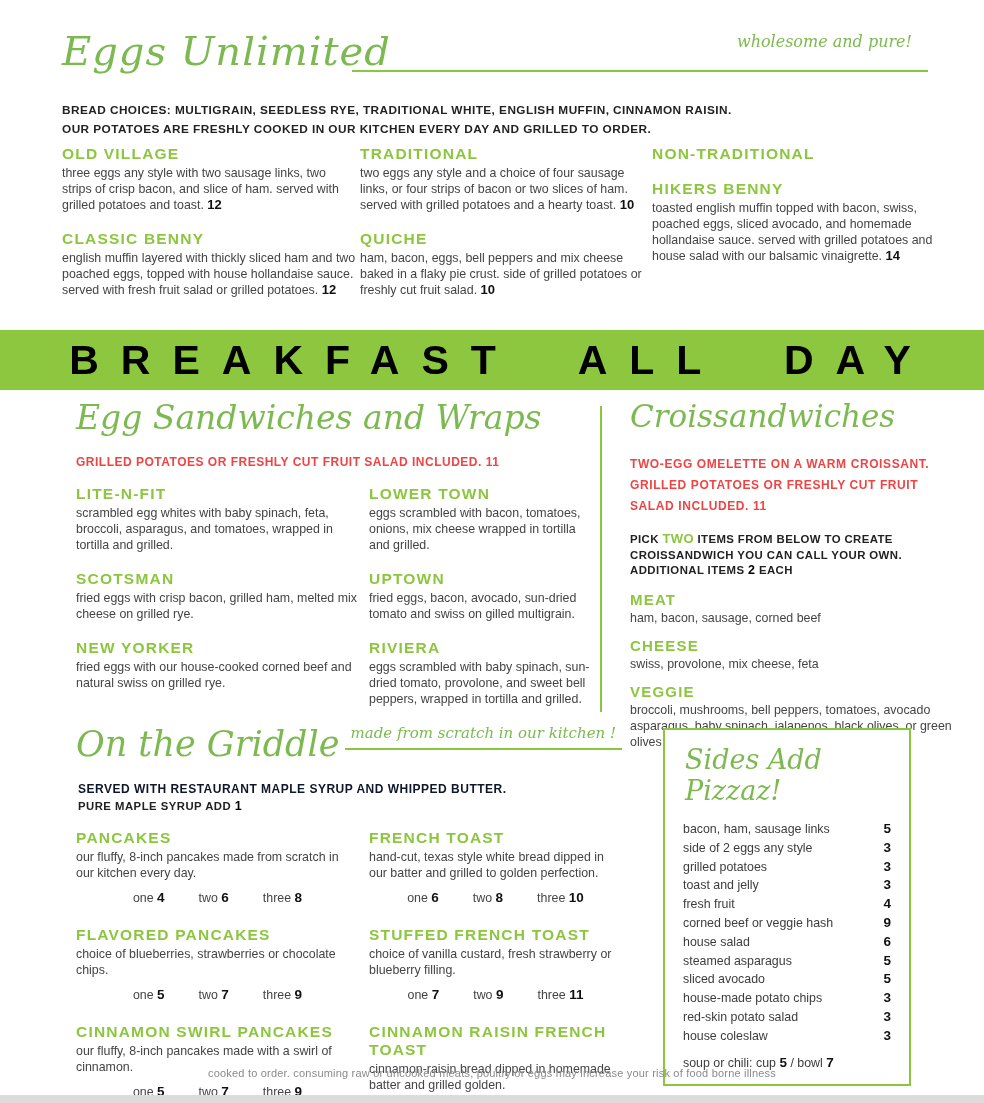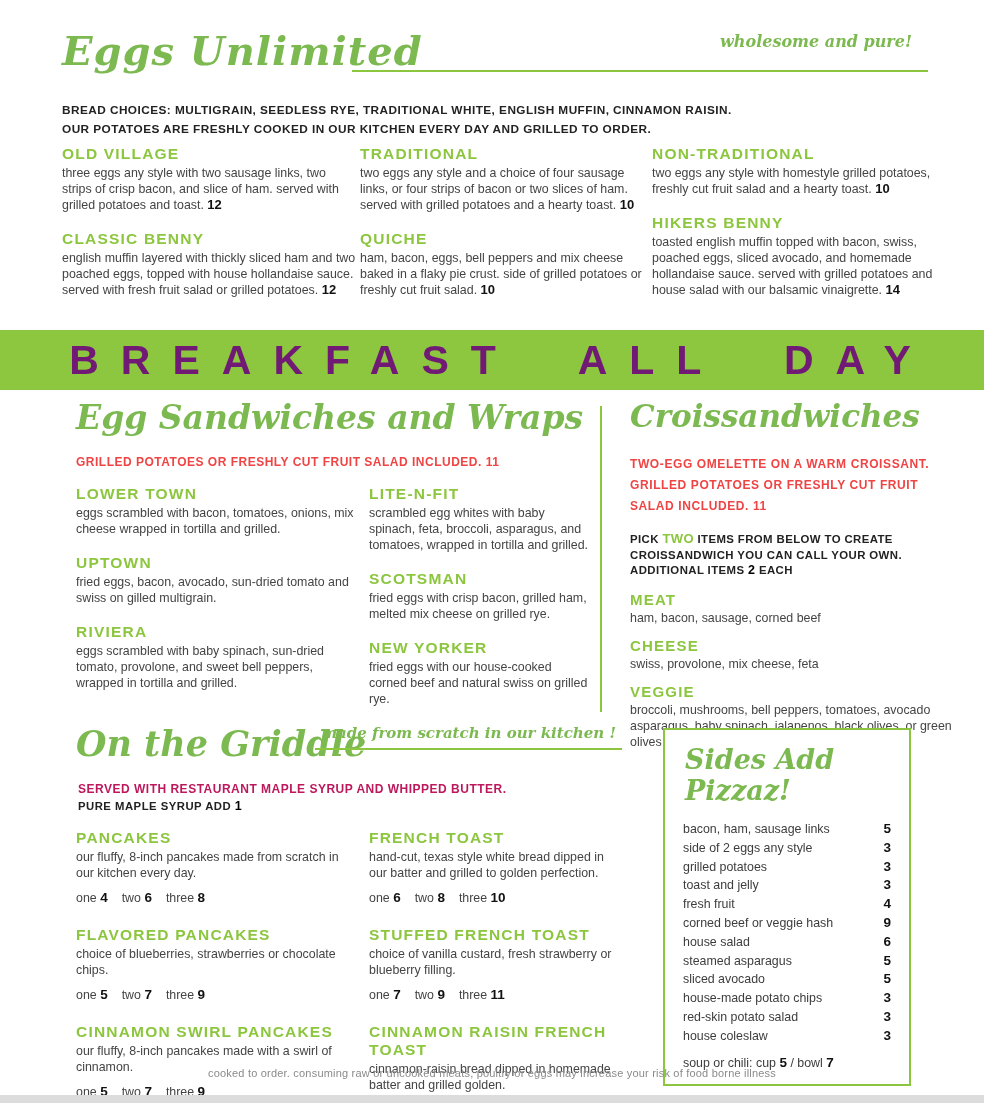--- a/index.html
+++ b/index.html
@@ -1,49 +1,49 @@
 <!DOCTYPE html>
 <html><head>
 <meta charset="utf-8">
 <style>
   html,body{margin:0;padding:0;background:#ffffff;}
   #page{position:relative;width:984px;height:1103px;background:#ffffff;overflow:hidden;
         font-family:"Liberation Sans",sans-serif;color:#3f3f3f;}
 
   
-  .script{font-family:"DejaVu Serif",serif;font-style:italic;font-weight:bold;color:#7cb950;}
+  .script{font-family:"DejaVu Serif",serif;font-style:italic;font-weight:normal;color:#7cb950;}
 
   
   #header{position:absolute;left:62px;top:22px;right:56px;height:58px;}
   #header .title{font-size:40px;line-height:58px;letter-spacing:1px;}
   #header .rule{position:absolute;left:290px;right:0;bottom:8px;height:2px;background:#8cc63e;}
   #header .tagline{position:absolute;right:16px;top:10px;font-size:16px;}
 
   
   #intro{position:absolute;left:62px;top:101px;right:40px;font-size:11.8px;font-weight:bold;
          color:#222;letter-spacing:.45px;line-height:19px;}
 
   
   .cols{display:grid;}
   .menu-col{min-width:0;}
   .menu-item{margin-bottom:17px;}
   .item-title{color:#8cc63e;font-weight:bold;font-size:15.5px;letter-spacing:1.2px;margin-bottom:2px;}
   .item-desc{font-size:12.4px;line-height:16px;color:#444;}
   .item-desc b, .item-price{color:#111;font-size:13px;}
-  .sizes-row{margin-top:9px;font-size:12.4px;color:#444;display:flex;gap:14px;}
+  .sizes-row{margin-top:9px;font-size:12.4px;color:#444;display:flex;gap:34px;justify-content:center;}
   .sizes-row b{color:#111;font-size:13.5px;}
 
   
   #eggs-columns{position:absolute;left:62px;top:145px;width:888px;
                 grid-template-columns:296px 290px 1fr;column-gap:2px;}
 
   
   #banner{position:absolute;left:0;top:330px;width:984px;height:60px;background:#8dc63f;
           display:flex;align-items:center;justify-content:center;}
-  #banner .banner-text{color:#701a75;font-size:41px;font-weight:800;letter-spacing:22px;
+  #banner .banner-text{color:#000000;font-size:41px;font-weight:800;letter-spacing:22px;
           word-spacing:28px;padding-left:18px;white-space:nowrap;}
 
   
   #sandwiches{position:absolute;left:62px;top:398px;width:528px;}
   #sandwiches .sec-title{font-size:33px;margin:0 0 18px 14px;}
   .caps-note{font-size:12px;font-weight:bold;color:#ef4444;letter-spacing:.5px;}
   #sandwiches .caps-note{margin:0 0 16px 14px;}
   #sandwich-columns{grid-template-columns:283px 1fr;column-gap:10px;margin-left:14px;}
 
   
@@ -58,21 +58,21 @@
   #croiss .pick b{font-size:12.5px;color:#000;}
   #croiss .menu-item{margin-bottom:11px;}
   #croiss .item-title{font-size:15px;}
 
   
   #griddle{position:absolute;left:62px;top:714px;width:560px;}
   #griddle .head{position:relative;height:62px;}
   #griddle .sec-title{font-size:35px;line-height:60px;margin-left:14px;}
   #griddle .script-note{position:absolute;right:0;top:10px;font-size:15px;
         border-bottom:2px solid #8cc63e;padding:0 6px 6px 6px;}
-  #griddle .served{margin:6px 0 0 16px;font-size:12px;font-weight:bold;color:#be185d;letter-spacing:.5px;}
+  #griddle .served{margin:6px 0 0 16px;font-size:12px;font-weight:bold;color:#0f172a;letter-spacing:.5px;}
   #griddle .syrup{margin:3px 0 0 16px;font-size:11.3px;font-weight:bold;color:#222;letter-spacing:.5px;}
   #griddle .syrup b{font-size:12.5px;color:#000;}
   #griddle-columns{grid-template-columns:283px 1fr;column-gap:10px;margin:16px 0 0 14px;}
   #griddle .menu-item{margin-bottom:21px;}
 
   
   #sides{position:absolute;left:663px;top:728px;width:248px;border:2px solid #8cc63e;
          background:#fff;padding:12px 18px 14px 18px;box-sizing:border-box;}
   #sides .sec-title{font-size:27px;margin:2px 0 14px 2px;}
   .side-row{display:flex;justify-content:space-between;align-items:baseline;
@@ -119,21 +119,20 @@
           <div class="item-desc">two eggs any style and a choice of four sausage links, or four strips of bacon or two slices of ham. served with grilled potatoes and a hearty toast. <b class="item-price">10</b></div>
         </div>
         <div class="menu-item">
           <div class="item-title">QUICHE</div>
           <div class="item-desc">ham, bacon, eggs, bell peppers and mix cheese baked in a flaky pie crust. side of grilled potatoes or freshly cut fruit salad. <b class="item-price">10</b></div>
         </div>
       </div>
       <div class="menu-col">
         <div class="menu-item">
           <div class="item-title">NON-TRADITIONAL</div>
-          <div class="item-desc">two eggs any style with homestyle grilled potatoes, freshly cut fruit salad and a hearty toast. <b class="item-price">10</b></div>
         </div>
         <div class="menu-item">
           <div class="item-title">HIKERS BENNY</div>
           <div class="item-desc">toasted english muffin topped with bacon, swiss, poached eggs, sliced avocado, and homemade hollandaise sauce. served with grilled potatoes and house salad with our balsamic vinaigrette. <b class="item-price">14</b></div>
         </div>
       </div>
     </div>
 
   <div id="banner">
     <span class="banner-text">BREAKFAST ALL DAY</span>
@@ -141,44 +140,44 @@
 
   <div id="sandwiches">
     <div class="script sec-title">Egg Sandwiches and Wraps</div>
     <div class="caps-note">
       <span>GRILLED POTATOES OR FRESHLY CUT FRUIT SALAD INCLUDED.</span>
       <b>11</b>
     </div>
     <div id="sandwich-columns" class="cols">
         <div class="menu-col">
           <div class="menu-item">
+            <div class="item-title">LITE-N-FIT</div>
+            <div class="item-desc">scrambled egg whites with baby spinach, feta, broccoli, asparagus, and tomatoes, wrapped in tortilla and grilled.</div>
+          </div>
+          <div class="menu-item">
+            <div class="item-title">SCOTSMAN</div>
+            <div class="item-desc">fried eggs with crisp bacon, grilled ham, melted mix cheese on grilled rye.</div>
+          </div>
+          <div class="menu-item">
+            <div class="item-title">NEW YORKER</div>
+            <div class="item-desc">fried eggs with our house-cooked corned beef and natural swiss on grilled rye.</div>
+          </div>
+        </div>
+        <div class="menu-col">
+          <div class="menu-item">
             <div class="item-title">LOWER TOWN</div>
             <div class="item-desc">eggs scrambled with bacon, tomatoes, onions, mix cheese wrapped in tortilla and grilled.</div>
           </div>
           <div class="menu-item">
             <div class="item-title">UPTOWN</div>
             <div class="item-desc">fried eggs, bacon, avocado, sun-dried tomato and swiss on gilled multigrain.</div>
           </div>
           <div class="menu-item">
             <div class="item-title">RIVIERA</div>
             <div class="item-desc">eggs scrambled with baby spinach, sun-dried tomato, provolone, and sweet bell peppers, wrapped in tortilla and grilled.</div>
-          </div>
-        </div>
-        <div class="menu-col">
-          <div class="menu-item">
-            <div class="item-title">LITE-N-FIT</div>
-            <div class="item-desc">scrambled egg whites with baby spinach, feta, broccoli, asparagus, and tomatoes, wrapped in tortilla and grilled.</div>
-          </div>
-          <div class="menu-item">
-            <div class="item-title">SCOTSMAN</div>
-            <div class="item-desc">fried eggs with crisp bacon, grilled ham, melted mix cheese on grilled rye.</div>
-          </div>
-          <div class="menu-item">
-            <div class="item-title">NEW YORKER</div>
-            <div class="item-desc">fried eggs with our house-cooked corned beef and natural swiss on grilled rye.</div>
           </div>
         </div>
       </div>
   </div>
 
   <div id="divider"></div>
 
   <div id="croiss">
     <div class="script sec-title">Croissandwiches</div>
     <div class="intro">

